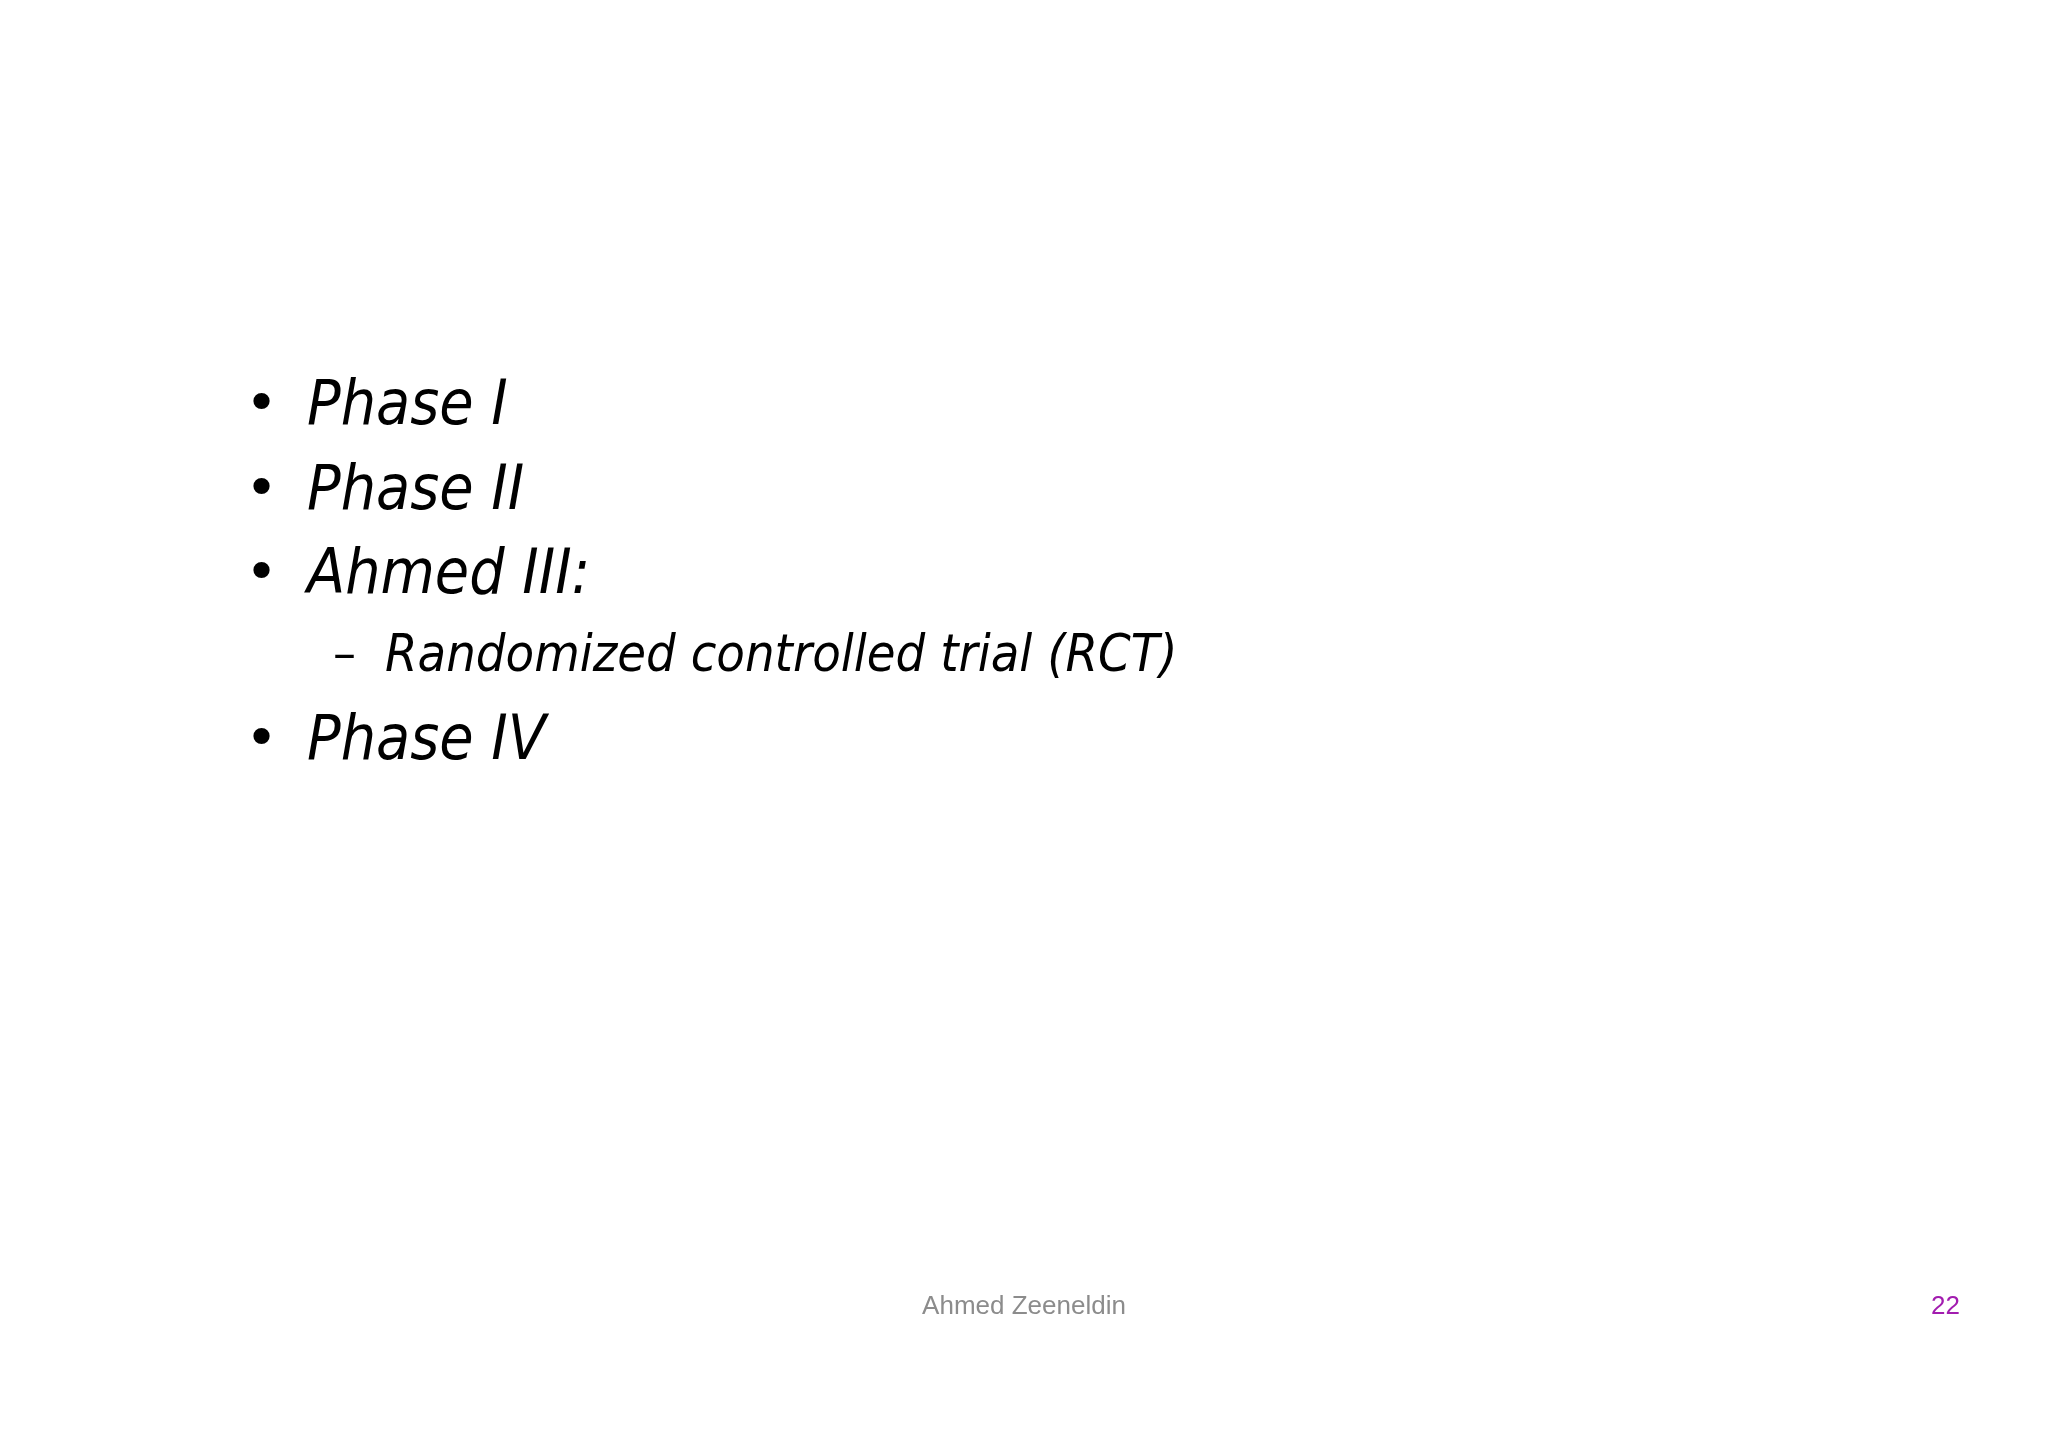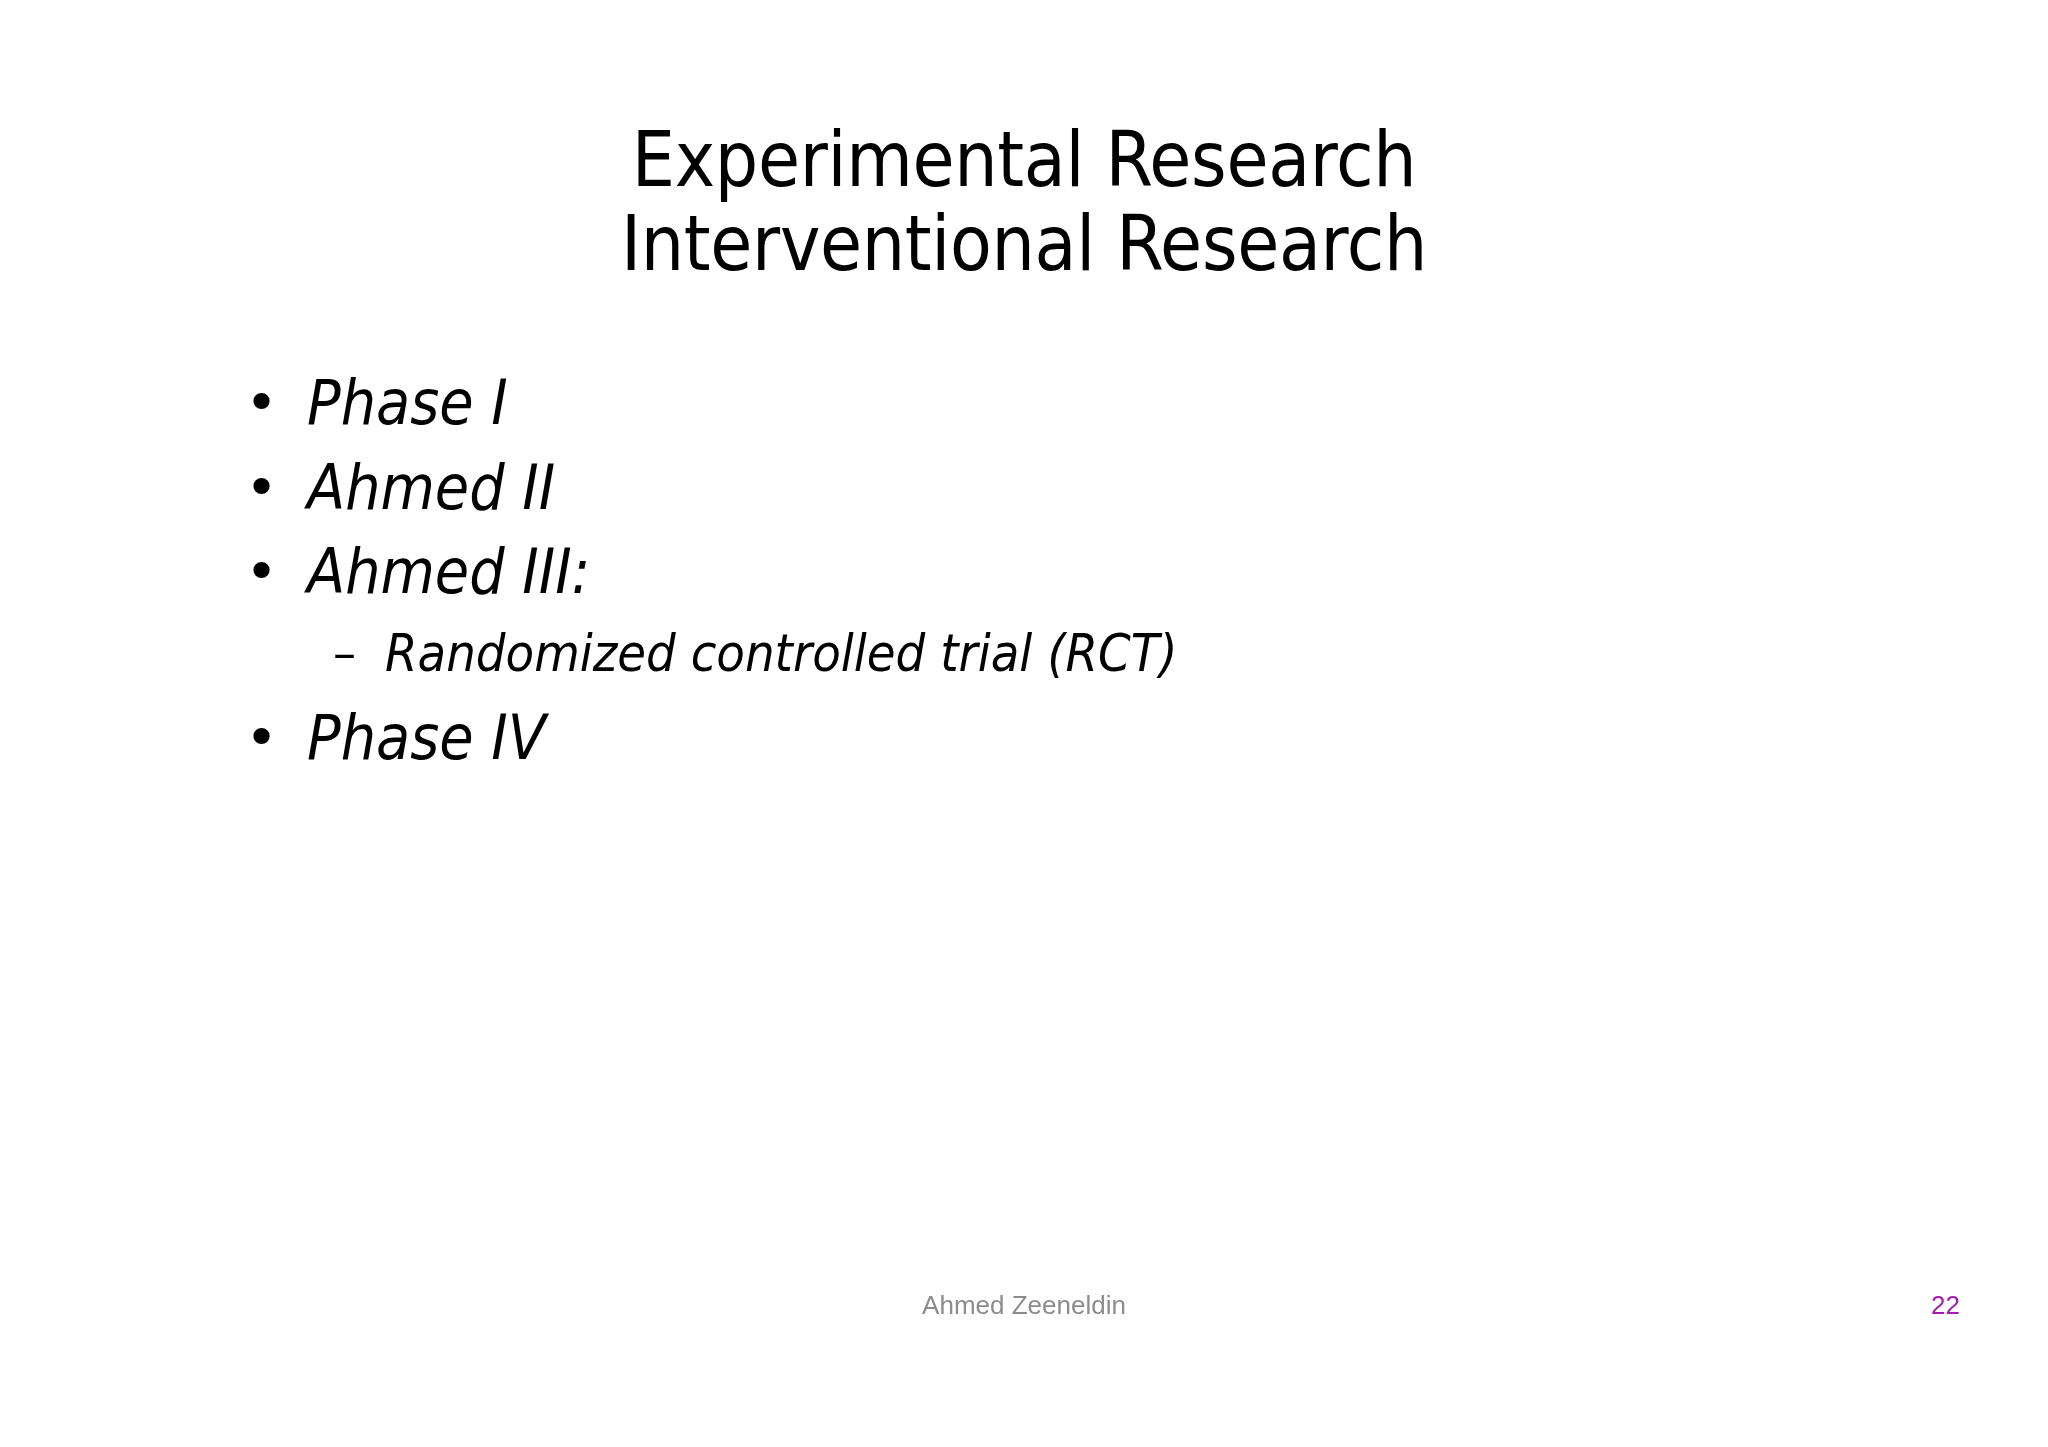--- a/index.html
+++ b/index.html
@@ -120,35 +120,31 @@
     font-size: 26px;
     color: #a21caf;
     font-family: "Liberation Sans", sans-serif;
   }
 </style>
 </head>
 <body>
 
 <div id="slide">
 
-  <div class="title-block">
-    <span class="title-line">Experimental Research</span>
-    <span class="title-line">Interventional Research</span>
-  </div>
 
   <div class="body-block">
 
     <div class="bullet-row level-1">
       <span class="bullet-mark">•</span>
       <span class="bullet-text">Phase I</span>
     </div>
 
     <div class="bullet-row level-1">
       <span class="bullet-mark">•</span>
-      <span class="bullet-text">Ahmed II</span>
+      <span class="bullet-text">Phase II</span>
     </div>
 
     <div class="bullet-row level-1">
       <span class="bullet-mark">•</span>
       <span class="bullet-text">Ahmed III:</span>
     </div>
 
     <div class="bullet-row level-2">
       <span class="bullet-mark">–</span>
       <span class="bullet-text">Randomized controlled trial (RCT)</span>

